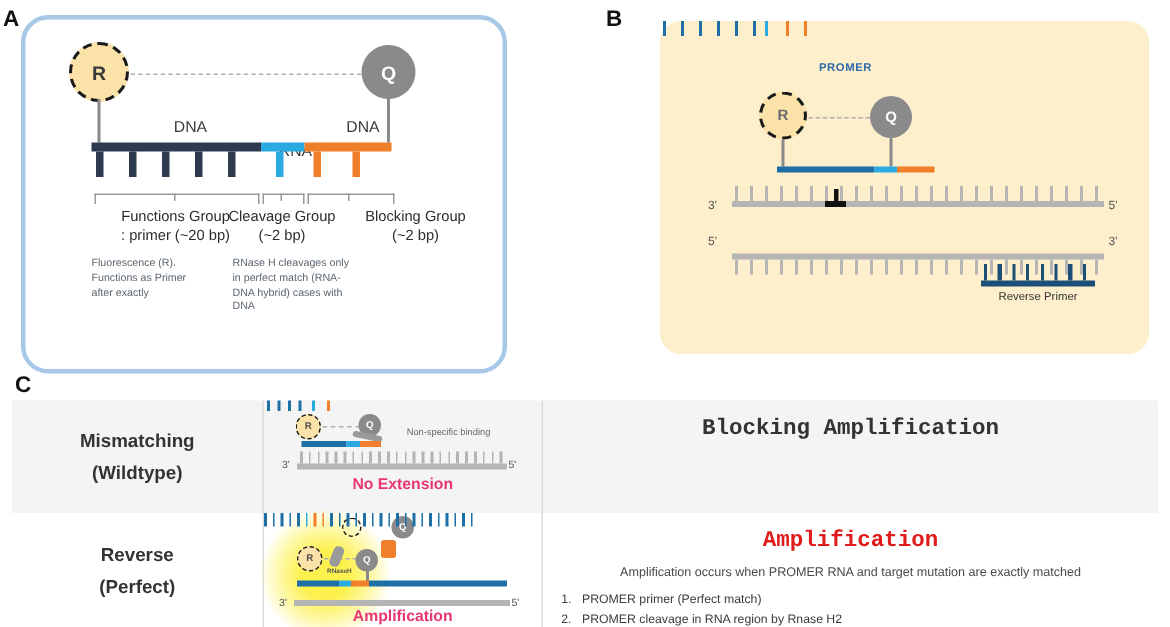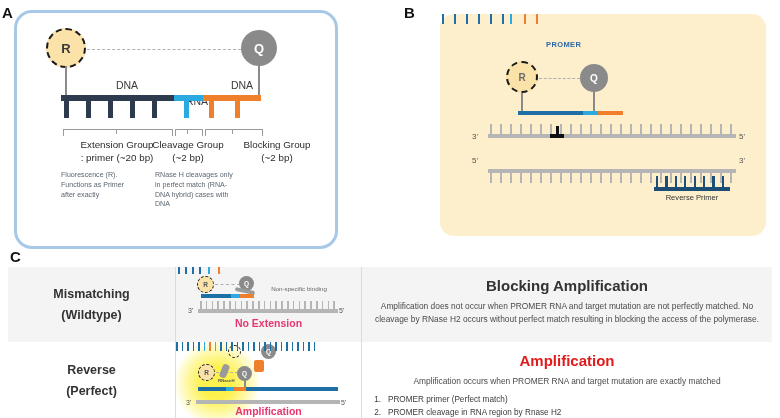--- a/index.html
+++ b/index.html
@@ -95,21 +95,21 @@
   .crow.r2{top:75px;height:76px;background:#ffffff;}
   .cell-label{
     width:168px;display:flex;flex-direction:column;align-items:center;
     justify-content:center;gap:7px;
     font-size:12.5px;font-weight:bold;color:#333;
     border-right:1px solid #dcdcdc;box-sizing:border-box;
   }
   .cell-diagram{width:186px;position:relative;border-right:1px solid #dcdcdc;box-sizing:border-box;}
   .cell-text{flex:1;position:relative;padding:6px 10px 0 10px;box-sizing:border-box;}
 
-  .bigTitle{text-align:center;font-size:15px;font-weight:bold;color:#333;margin:4px 0 6px;}
+  .bigTitle{text-align:center;font-size:15px;font-weight:bold;color:#333;margin:4px 0 6px;font-family:Liberation Mono, monospace;}
   .bigTitle.red{color:#e01b1b;}
   .bodyText{font-size:8.4px;color:#4a4a4a;line-height:1.5;text-align:center;}
   .stepList{margin:5px 0 0 0;padding:0;list-style:none;}
   .stepList li{font-size:8.2px;color:#3b3b3b;line-height:1.62;display:flex;gap:7px;}
   .stepList li .num{width:9px;text-align:right;}
 
   .statusTxt{position:absolute;width:100%;text-align:center;font-size:10.5px;font-weight:bold;color:#e8366f;}
   .smallNote{position:absolute;font-size:6.2px;color:#666;text-align:center;line-height:1.3;}
   .glow{
     position:absolute;border-radius:50%;
@@ -170,21 +170,21 @@
   </div>
 
   <div class="brace" style="left:46px;top:116px;width:108px;"></div>
   <div class="braceTick" style="left:99px;top:116px;"></div>
   <div class="brace" style="left:158px;top:116px;width:26px;"></div>
   <div class="braceTick" style="left:170px;top:116px;"></div>
   <div class="brace" style="left:188px;top:116px;width:56px;"></div>
   <div class="braceTick" style="left:215px;top:116px;"></div>
 
   <div class="grpTitle" style="left:16px;top:126px;width:168px;">
-    <div>Extension Group</div>
+    <div>Functions Group</div>
     <div>: primer (~20 bp)</div>
   </div>
   <div class="grpTitle" style="left:112px;top:126px;width:118px;">
     <div>Cleavage Group</div>
     <div>(~2 bp)</div>
   </div>
   <div class="grpTitle" style="left:208px;top:126px;width:104px;">
     <div>Blocking Group</div>
     <div>(~2 bp)</div>
   </div>
@@ -361,21 +361,20 @@
             <i style="left: 121.8px; height: 8px; background: rgb(181, 181, 181);"></i>
             <i style="left: 127.6px; height: 8px; background: rgb(181, 181, 181);"></i>
             <i style="left: 133.4px; height: 8px; background: rgb(181, 181, 181);"></i>
           </div>
         <div class="strandGray" style="left:22px;top:42px;width:140px;"></div>
 
         <div class="statusTxt" style="top:50px;">No Extension</div>
       </div>
       <div class="cell-text">
         <div class="bigTitle">Blocking Amplification</div>
-        <div class="bodyText">Amplification does not occur when PROMER RNA and target mutation are not perfectly matched. No cleavage by RNase H2 occurs without perfect match resulting in blocking the access of the polymerase.</div>
       </div>
     </div>
 
     <div class="crow r2">
       <div class="cell-label">
         <span>Reverse</span>
         <span>(Perfect)</span>
       </div>
       <div class="cell-diagram">
         <div class="glow" style="left:-2px;top:-2px;width:86px;height:86px;"></div>

